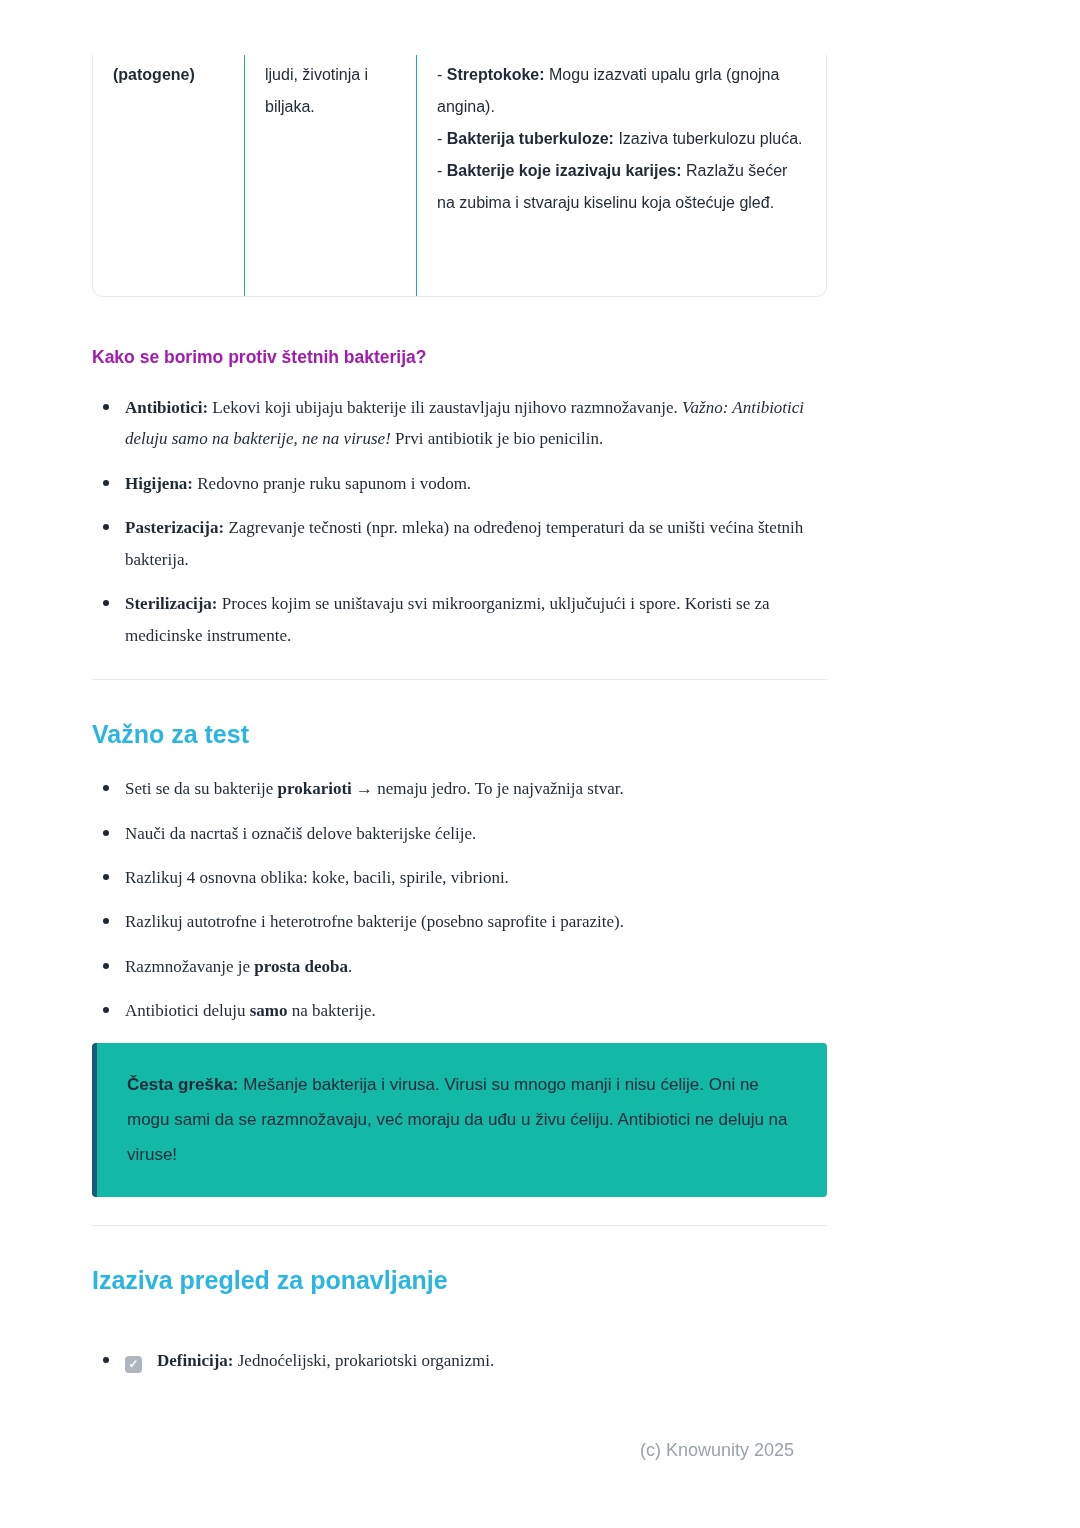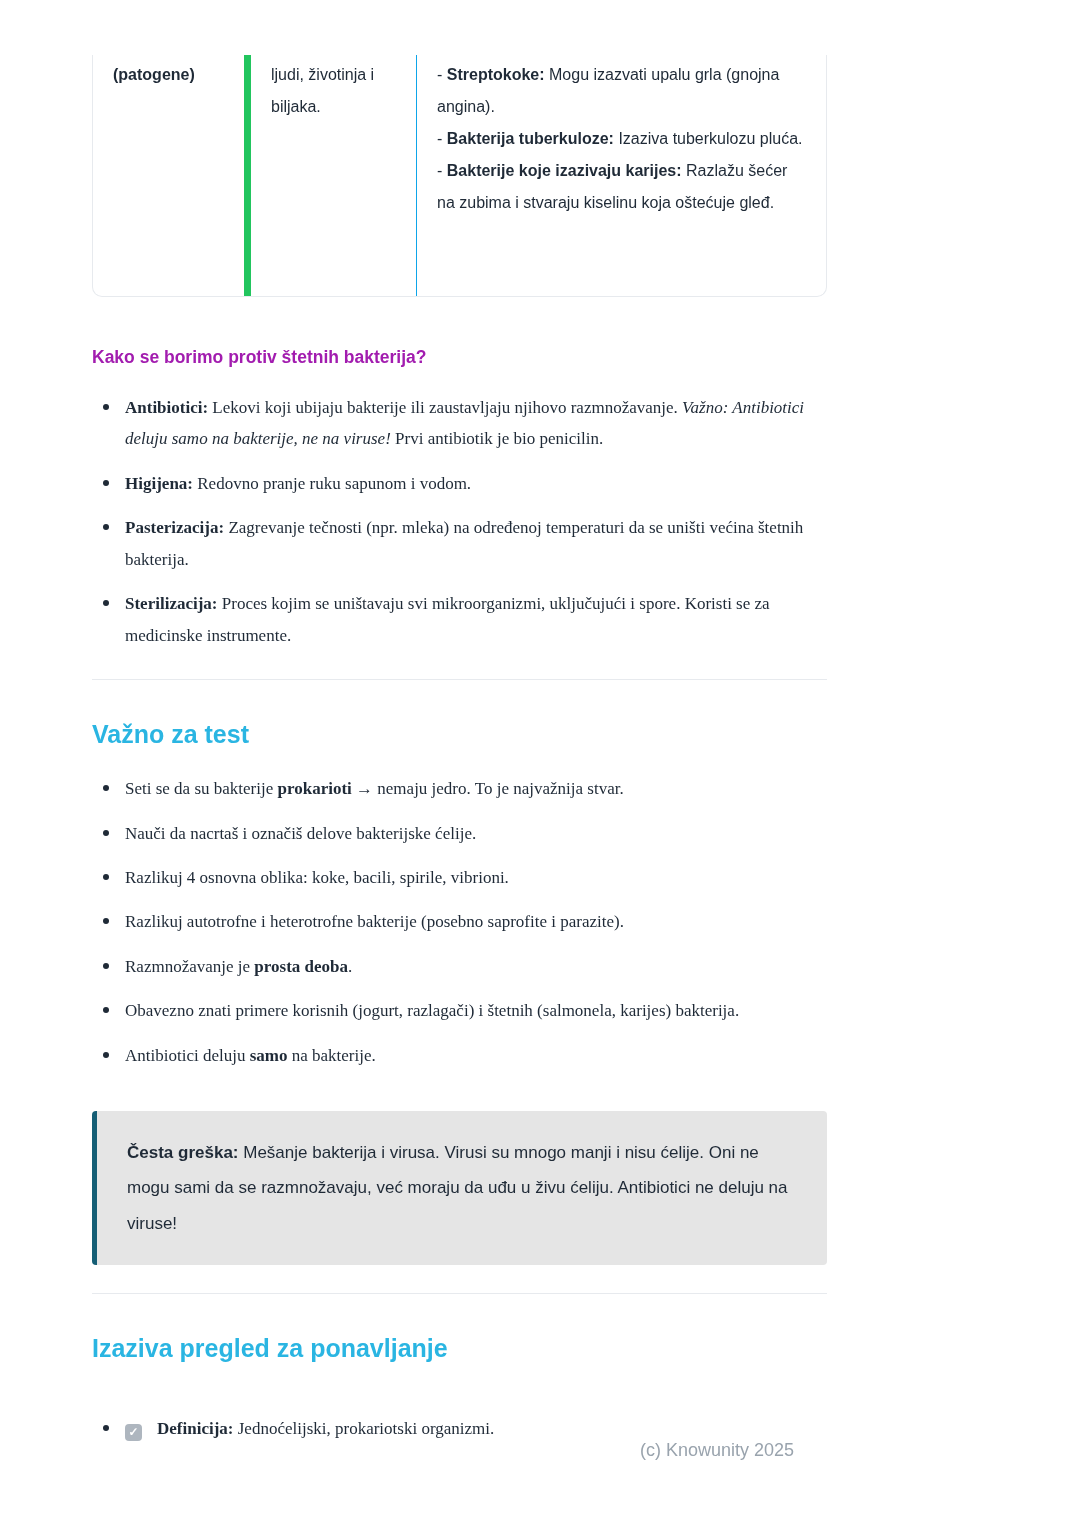--- a/index.html
+++ b/index.html
@@ -19,21 +19,21 @@
   }
   .content { position:absolute; left:92px; top:55px; width:735px; }
 
   
   .tbl {
     display:flex; border:1px solid #e7eaee; border-top:none;
     border-radius:0 0 10px 10px; min-height:242px; background:#fff;
   }
   .tbl .cell { padding:4px 18px 18px 20px; font-size:16px; line-height:2.0; }
   .c1 { width:151px; }
-  .c2 { width:172px; border-left:7px solid #22c55e; }
+  .c2 { width:172px; border-left:1px solid #22c55e; }
   .c3 { flex:1; border-left:1px solid #0ea5e9; padding-left:22px; padding-right:14px; }
 
   .b { font-weight:700; }
   .i { font-style:italic; }
 
   .sec-h { font-size:17.5px; font-weight:700; color:#a21caf; margin:50px 0 24px; }
 
   ul.bullets { list-style:none;font-family:Liberation Serif, serif; }
   .bullets li {
     position:relative; padding-left:33px; margin-bottom:13px;
@@ -43,21 +43,21 @@
     content:""; position:absolute; left:11px; top:12px;
     width:6px; height:6px; border-radius:50%; background:#1f2a37;
   }
 
   hr.divider { border:none; border-top:1px solid #e7eaee; margin:28px 0 40px; }
 
   .accent-h { font-size:25px; font-weight:700; color:#2ab5e2; margin:0 0 24px; }
   .accent-h.mb-lg { margin-bottom:50px; }
 
   .callout {
-    margin-top:40px; background:#e5e5e5; border-left:5px solid #155e75;
+    margin-top:16px; background:#14b8a6; border-left:5px solid #155e75;
     border-radius:4px; padding:24px 30px; font-size:17px; line-height:2.08;
   }
 
   .check {
     display:inline-block; width:17px; height:17px; background:#aeb6bf;
     border-radius:4px; color:#ffffff; font-size:12px; line-height:17px;
     text-align:center; margin-right:15px; vertical-align:-2px; font-weight:700;
   }
 </style>
 </head>
@@ -95,21 +95,20 @@
     <hr class="divider">
 
     <h2 class="accent-h">Važno za test</h2>
 
     <ul class="bullets">
       <li><span>Seti se da su bakterije </span><span class="b">prokarioti</span><span> → nemaju jedro. To je najvažnija stvar.</span></li>
       <li><span>Nauči da nacrtaš i označiš delove bakterijske ćelije.</span></li>
       <li><span>Razlikuj 4 osnovna oblika: koke, bacili, spirile, vibrioni.</span></li>
       <li><span>Razlikuj autotrofne i heterotrofne bakterije (posebno saprofite i parazite).</span></li>
       <li><span>Razmnožavanje je </span><span class="b">prosta deoba</span><span>.</span></li>
-      <li><span>Obavezno znati primere korisnih (jogurt, razlagači) i štetnih (salmonela, karijes) bakterija.</span></li>
       <li><span>Antibiotici deluju </span><span class="b">samo</span><span> na bakterije.</span></li>
     </ul>
 
     <div class="callout">
       <span class="b">Česta greška:</span><span> Mešanje bakterija i virusa. Virusi su mnogo manji i nisu ćelije. Oni ne mogu sami da se razmnožavaju, već moraju da uđu u živu ćeliju. Antibiotici ne deluju na viruse!</span>
     </div>
 
     <hr class="divider">
 
     <h2 class="accent-h mb-lg">Izaziva pregled za ponavljanje</h2>

